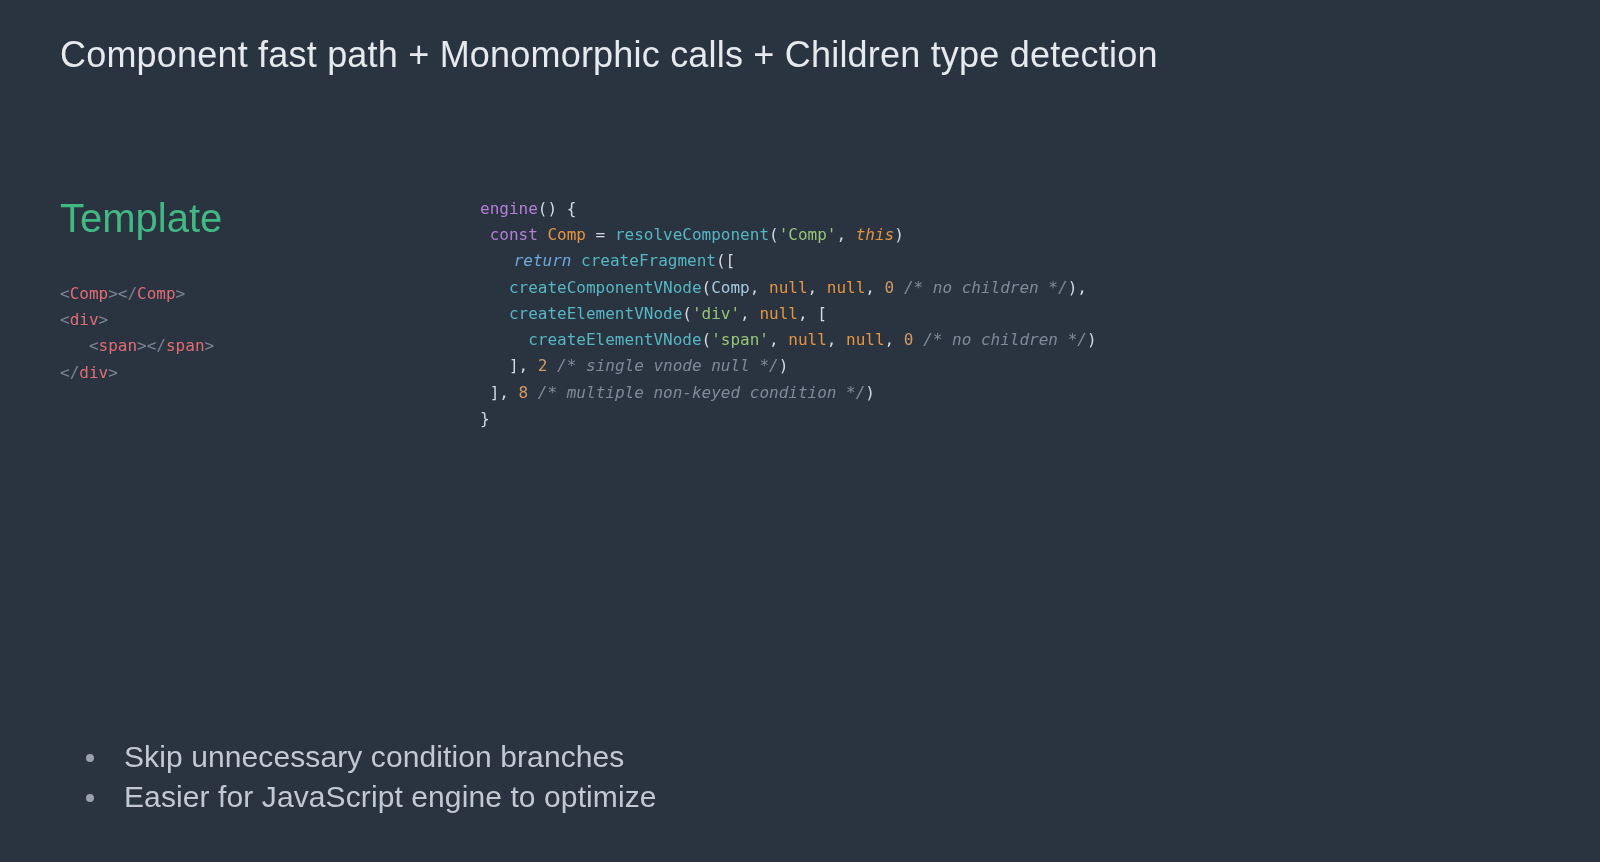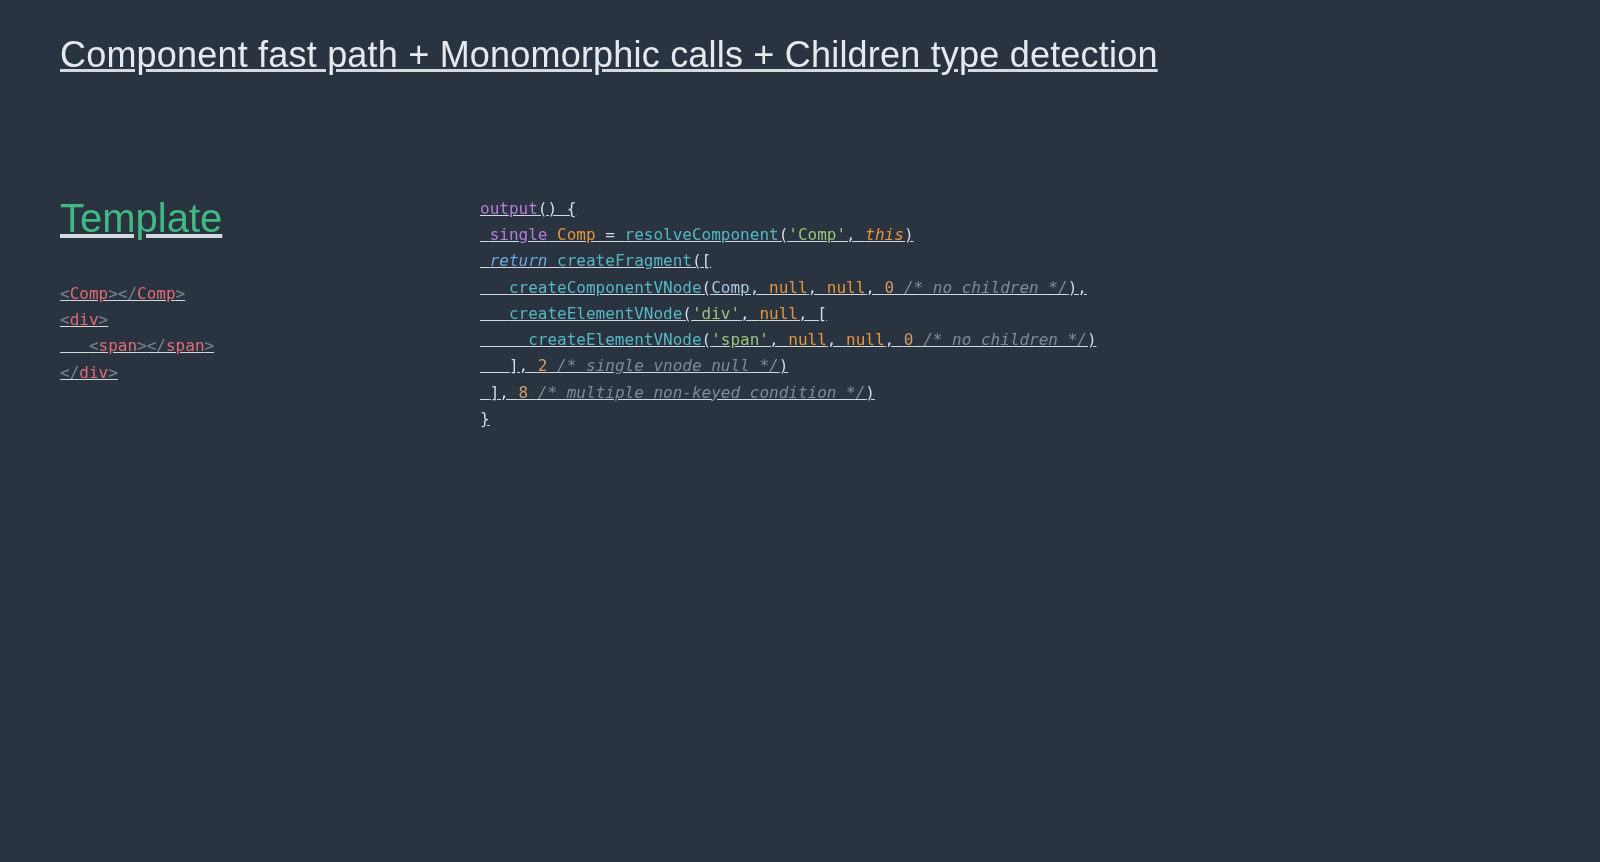--- a/index.html
+++ b/index.html
@@ -25,21 +25,20 @@
     width: 1600px; height: 862px;
     background: var(--bg);
     color: var(--fg);
     font-family: -apple-system, "Helvetica Neue", Arial, sans-serif;
     overflow: hidden;
   }
   .slide {
     width: 1600px; height: 862px;
     position: relative;
     padding: 34px 60px 0 60px;
-    text-decoration: underline;
   }
   .title {
     color: var(--title-fg);
     font-size: 36px;
     font-weight: 400;
     letter-spacing: 0.2px;
     margin: 0 0 120px 0;
   }
   .columns {
     display: flex;
@@ -63,21 +62,21 @@
     font-family: Menlo, Consolas, "DejaVu Sans Mono", monospace;
     font-size: 16px;
     line-height: 1.64;
     white-space: pre;
     color: var(--fg);
   }
   
   .ang { color: var(--tag-angle); }
   .tred { color: var(--tag-red); }
   .kw   { color: var(--kw-purple); }
-  .kwb  { color: var(--kw-blue); font-style: italic; }
+  .kwb  { color: var(--kw-blue); font-style: italic; margin-left: 24px; }
   .fn   { color: var(--fn-cyan); }
   .id   { color: var(--ident); }
   .or   { color: var(--orange); }
   .str  { color: var(--string-green); }
   .num  { color: var(--num-yellow); }
   .cm   { color: var(--comment); font-style: italic; }
   .pn   { color: var(--fg); }
   .th   { color: var(--orange); font-style: italic; text-align: center; }
 
   .bullets {
@@ -115,26 +114,30 @@
 
     <div class="col-left">
       <div class="section-label">Template</div>
 <pre class="code"><span class="ang">&lt;</span><span class="tred">Comp</span><span class="ang">&gt;</span><span class="ang">&lt;/</span><span class="tred">Comp</span><span class="ang">&gt;</span>
 <span class="ang">&lt;</span><span class="tred">div</span><span class="ang">&gt;</span>
 <span>   </span><span class="ang">&lt;</span><span class="tred">span</span><span class="ang">&gt;</span><span class="ang">&lt;/</span><span class="tred">span</span><span class="ang">&gt;</span>
 <span class="ang">&lt;/</span><span class="tred">div</span><span class="ang">&gt;</span></pre>
     </div>
 
     <div class="col-right">
-<pre class="code"><span class="kw">output</span><span class="pn">() {</span>
- <span class="kw">single</span> <span class="or">Comp</span><span class="pn"> = </span><span class="fn">resolveComponent</span><span class="pn">(</span><span class="str">'Comp'</span><span class="pn">, </span><span class="th">this</span><span class="pn">)</span>
+<pre class="code"><span class="kw">engine</span><span class="pn">() {</span>
+ <span class="kw">const</span> <span class="or">Comp</span><span class="pn"> = </span><span class="fn">resolveComponent</span><span class="pn">(</span><span class="str">'Comp'</span><span class="pn">, </span><span class="th">this</span><span class="pn">)</span>
  <span class="kwb">return</span> <span class="fn">createFragment</span><span class="pn">([</span>
    <span class="fn">createComponentVNode</span><span class="pn">(</span><span class="id">Comp</span><span class="pn">, </span><span class="or">null</span><span class="pn">, </span><span class="or">null</span><span class="pn">, </span><span class="num">0</span> <span class="cm">/* no children */</span><span class="pn">),</span>
    <span class="fn">createElementVNode</span><span class="pn">(</span><span class="str">'div'</span><span class="pn">, </span><span class="or">null</span><span class="pn">, [</span>
      <span class="fn">createElementVNode</span><span class="pn">(</span><span class="str">'span'</span><span class="pn">, </span><span class="or">null</span><span class="pn">, </span><span class="or">null</span><span class="pn">, </span><span class="num">0</span> <span class="cm">/* no children */</span><span class="pn">)</span>
    <span class="pn">], </span><span class="num">2</span> <span class="cm">/* single vnode null */</span><span class="pn">)</span>
  <span class="pn">], </span><span class="num">8</span> <span class="cm">/* multiple non-keyed condition */</span><span class="pn">)</span>
 <span class="pn">}</span></pre>
     </div>
 
   </div>
 
+  <ul class="bullets">
+    <li>Skip unnecessary condition branches</li>
+    <li>Easier for JavaScript engine to optimize</li>
+  </ul>
 </div>
 
 </body></html>

